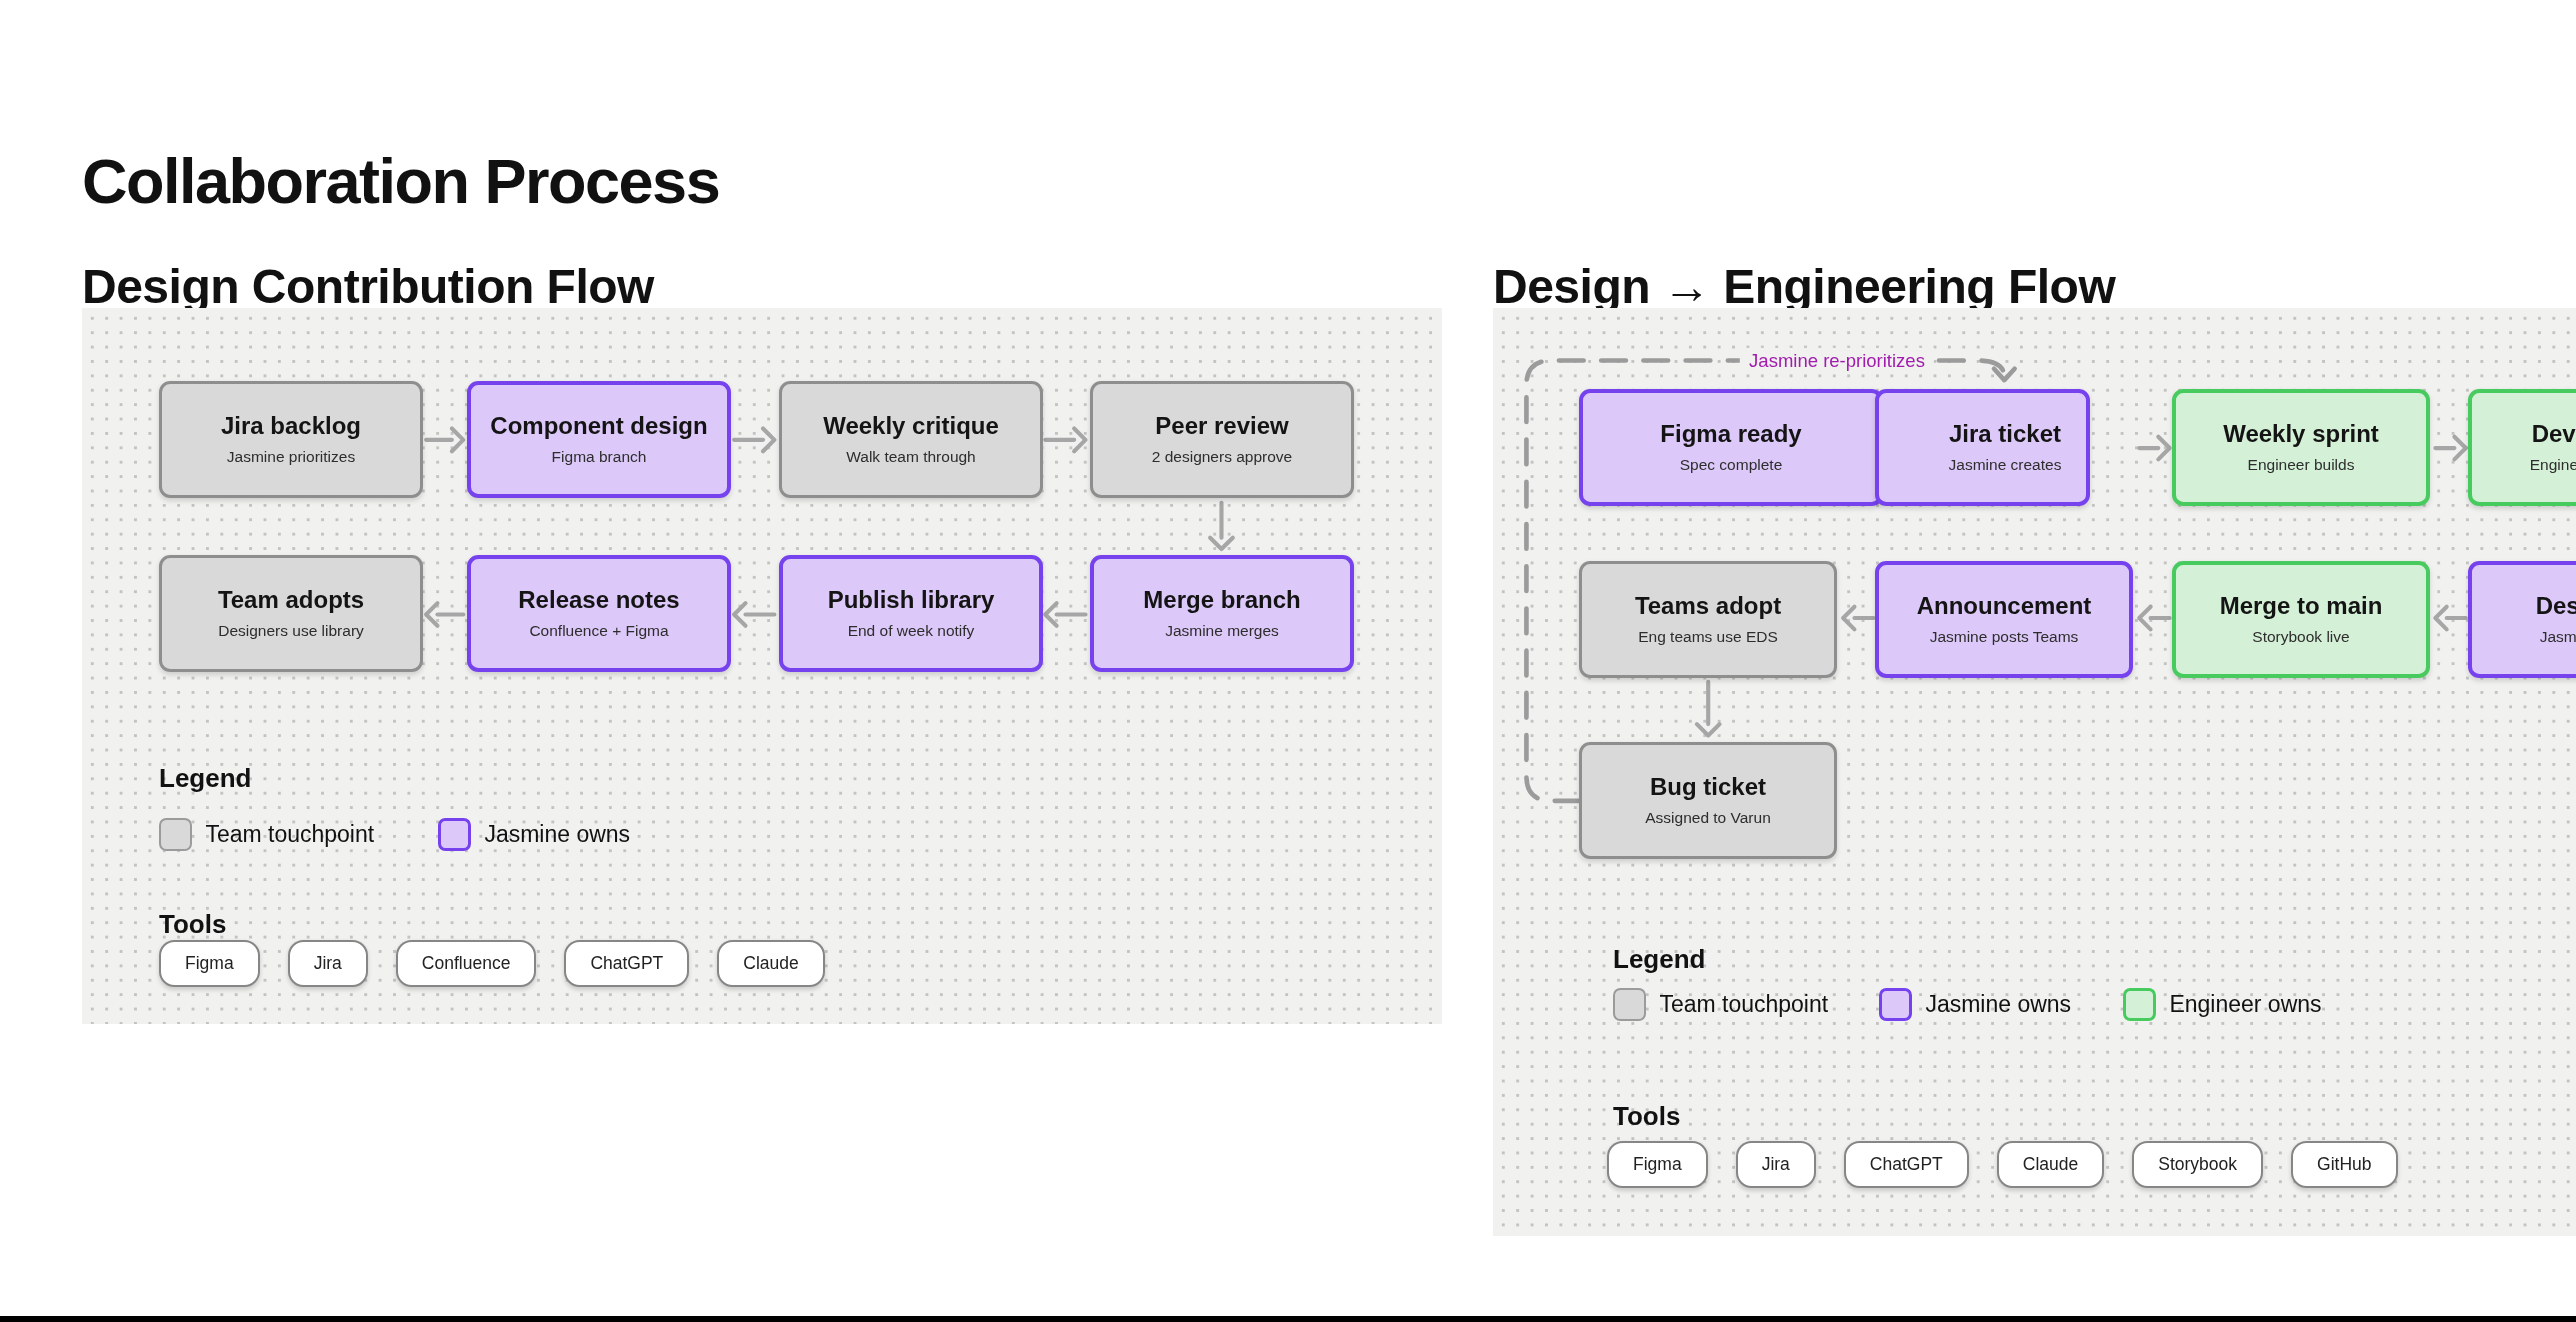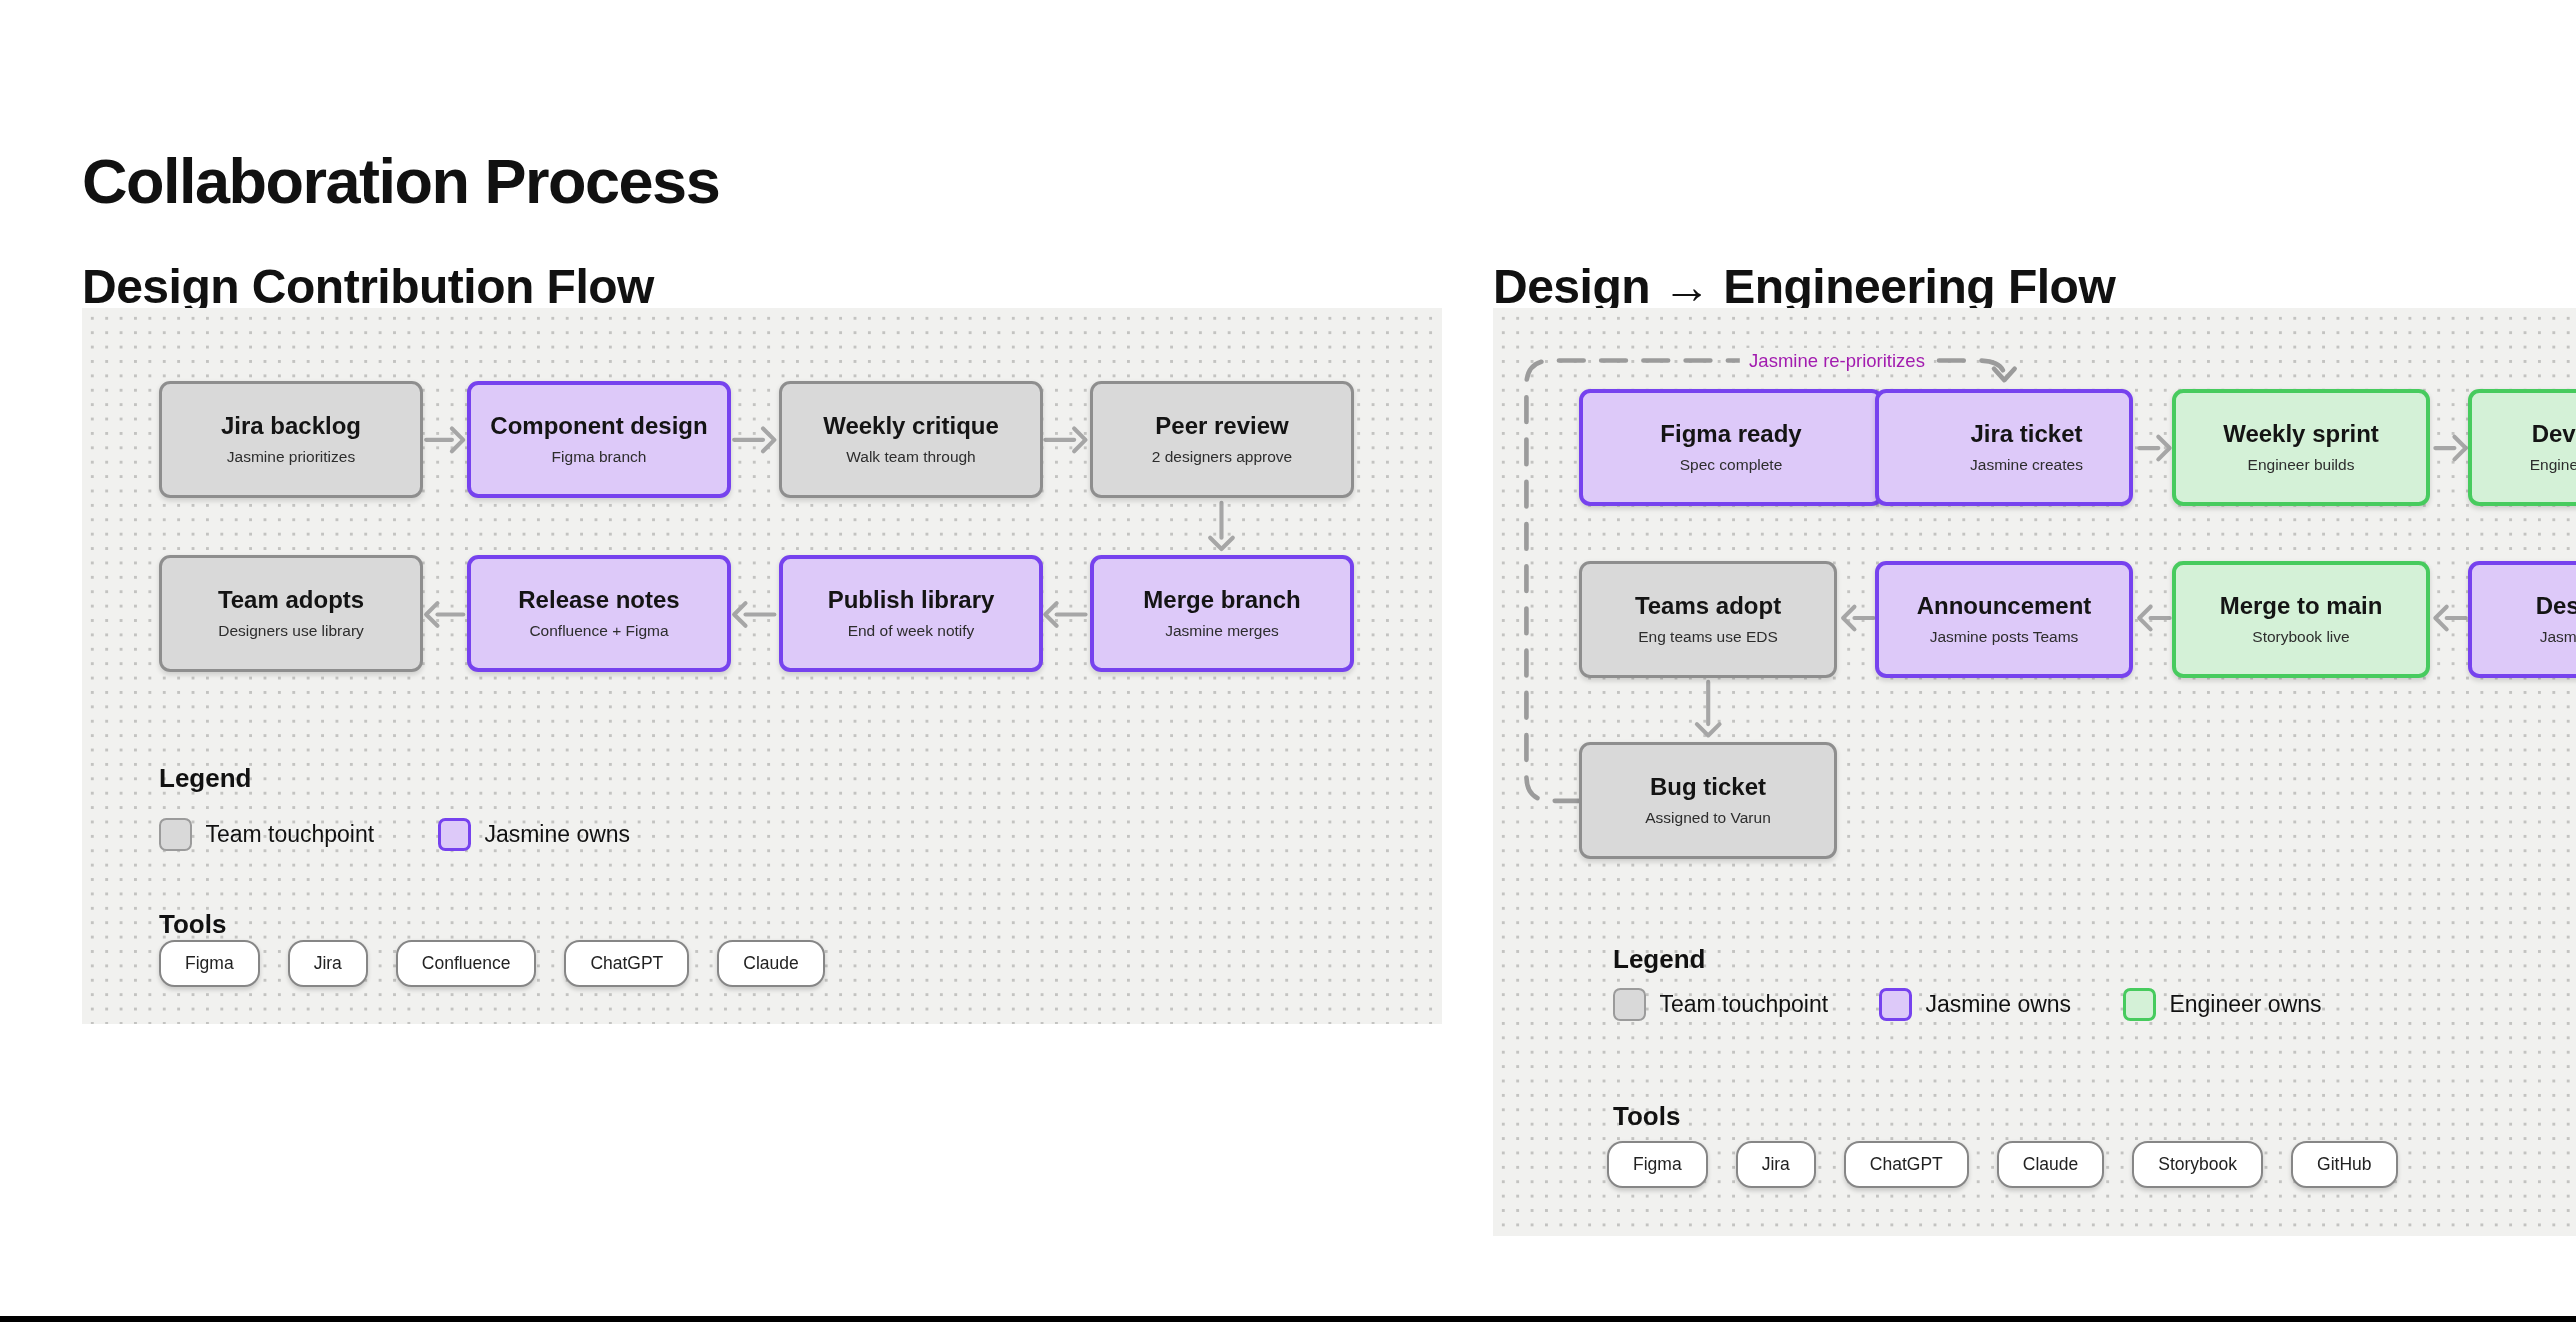--- a/index.html
+++ b/index.html
@@ -193,21 +193,21 @@
           <polyline class="flow-head" points="395,808 417,830 439,808"></polyline>
         </g>
     </svg>
 
     <div class="feedback-label">Jasmine re-prioritizes</div>
 
     <div class="node node--jasmine" style="left:86px;top:81px;width:304px;">
       <div class="node-title">Figma ready</div>
       <div class="node-sub">Spec complete</div>
     </div>
-    <div class="node node--jasmine" style="left:382px;top:81px;width:258px;padding-left:45px;">
+    <div class="node node--jasmine" style="left:382px;top:81px;width:215px;padding-left:45px;">
       <div class="node-title">Jira ticket</div>
       <div class="node-sub">Jasmine creates</div>
     </div>
     <div class="node node--engineer" style="left:679px;top:81px;width:258px;">
       <div class="node-title">Weekly sprint</div>
       <div class="node-sub">Engineer builds</div>
     </div>
     <div class="node node--engineer" style="left:975px;top:81px;width:258px;">
       <div class="node-title">Dev branch</div>
       <div class="node-sub">Engineer opens PR</div>

